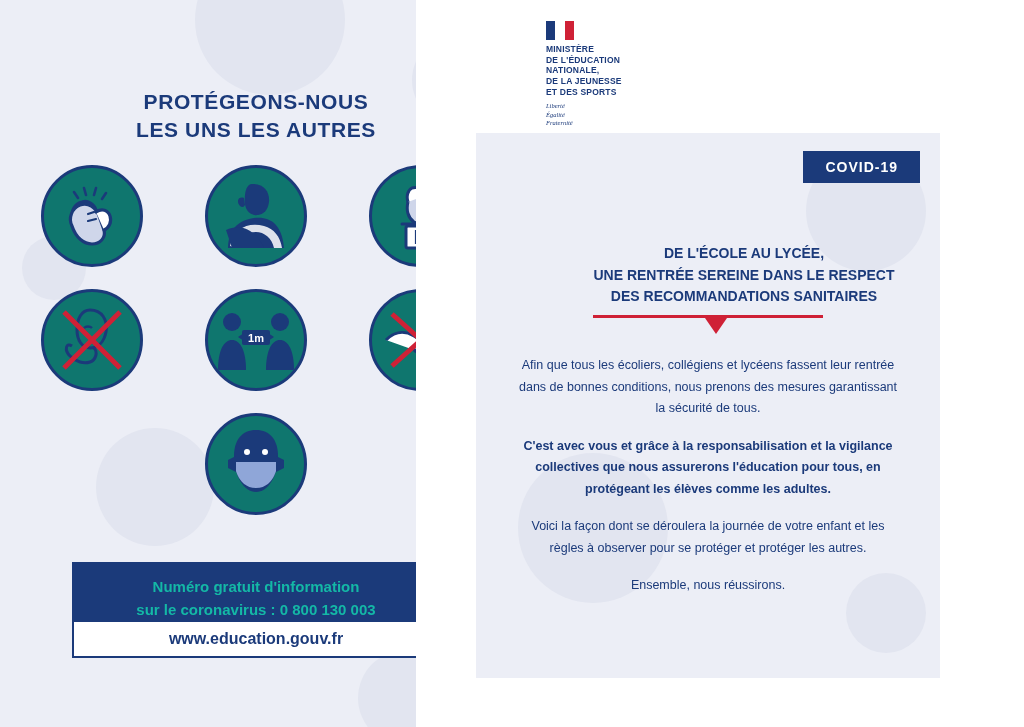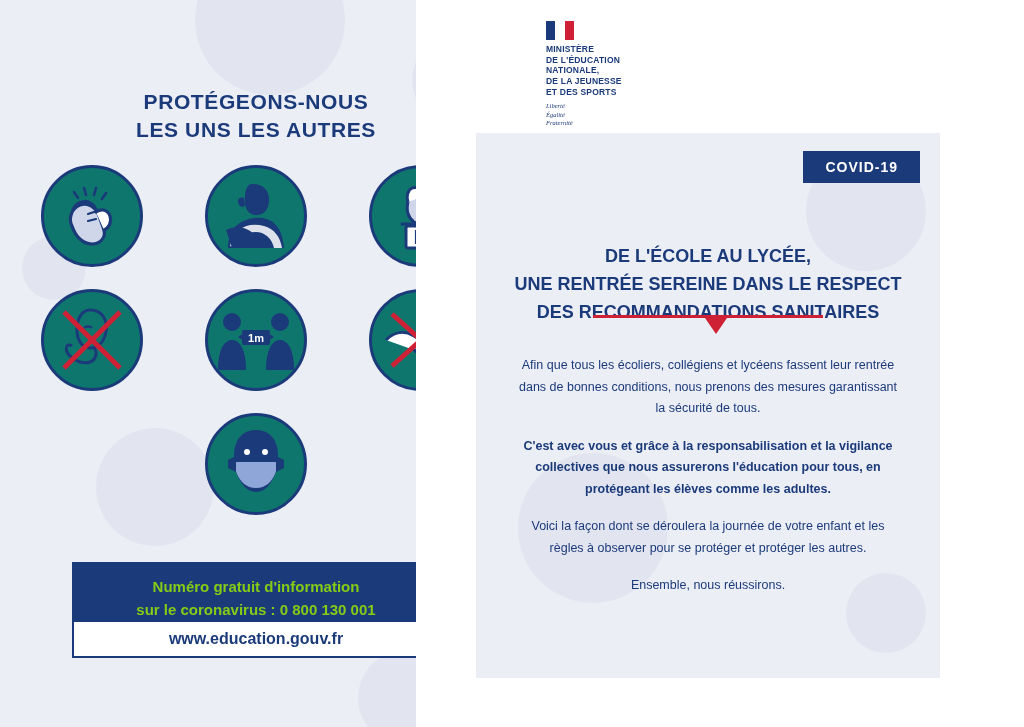--- a/index.html
+++ b/index.html
@@ -51,21 +51,21 @@
     border:3px solid #1b3a7a;
     background:#0f766e;
     position:relative;
     overflow:hidden;
   }
   .circle svg{display:block;width:100%;height:100%;}
 
   .info-box{
     position:absolute;left:72px;top:562px;width:368px;
     background:#1b3a7a;
-    color:#84cc16;
+    color:#14b8a6;
     text-align:center;
     padding:14px 2px 14px;
     box-sizing:border-box;
     z-index:5;
   }
   .info-box .l1{font-size:15px;font-weight:bold;line-height:1.5;}
   .url-box{
     position:absolute;left:72px;top:620px;width:368px;height:38px;
     background:#ffffff;
     border:2px solid #1b3a7a;
@@ -108,22 +108,23 @@
   .covid-badge{
     position:absolute;right:20px;top:18px;
     background:#1b3a7a;color:#ffffff;
     font-weight:bold;font-size:14px;letter-spacing:1px;
     padding:8px 22px;
     z-index:6;
   }
   .headline{
     position:absolute;top:110px;left:0;width:464px;
     text-align:center;color:#1b3a7a;
-    font-weight:bold;font-size:18px;line-height:1.55;
+    font-weight:bold;font-size:14px;line-height:1.55;
     z-index:6;
+    padding-left:36px;
   }
   .rule{
     position:absolute;top:182px;left:117px;width:230px;height:3px;
     background:#cf2136;z-index:6;
   }
   .rule:after{
     content:"";position:absolute;left:112px;top:3px;
     width:0;height:0;
     border-left:11px solid transparent;
     border-right:11px solid transparent;
@@ -252,21 +253,21 @@
               <circle cx="39" cy="36" r="3" fill="#ffffff"></circle>
               <circle cx="57" cy="36" r="3" fill="#ffffff"></circle>
             </g>
           </svg>
         </div>
       </div>
     </div>
 
     <div class="info-box">
       <div class="l1">Numéro gratuit d'information</div>
-      <div class="l1">sur le coronavirus : 0 800 130 001</div>
+      <div class="l1">sur le coronavirus : 0 800 130 003</div>
     </div>
     <div class="url-box">
       <span>www.education.gouv.fr</span>
     </div>
   </div>
 
   <div class="right">
 
     <div class="rpanel">
       <div class="virus" style="width:120px;height:120px;left:330px;top:18px;background:#e2e5f0;"></div>

